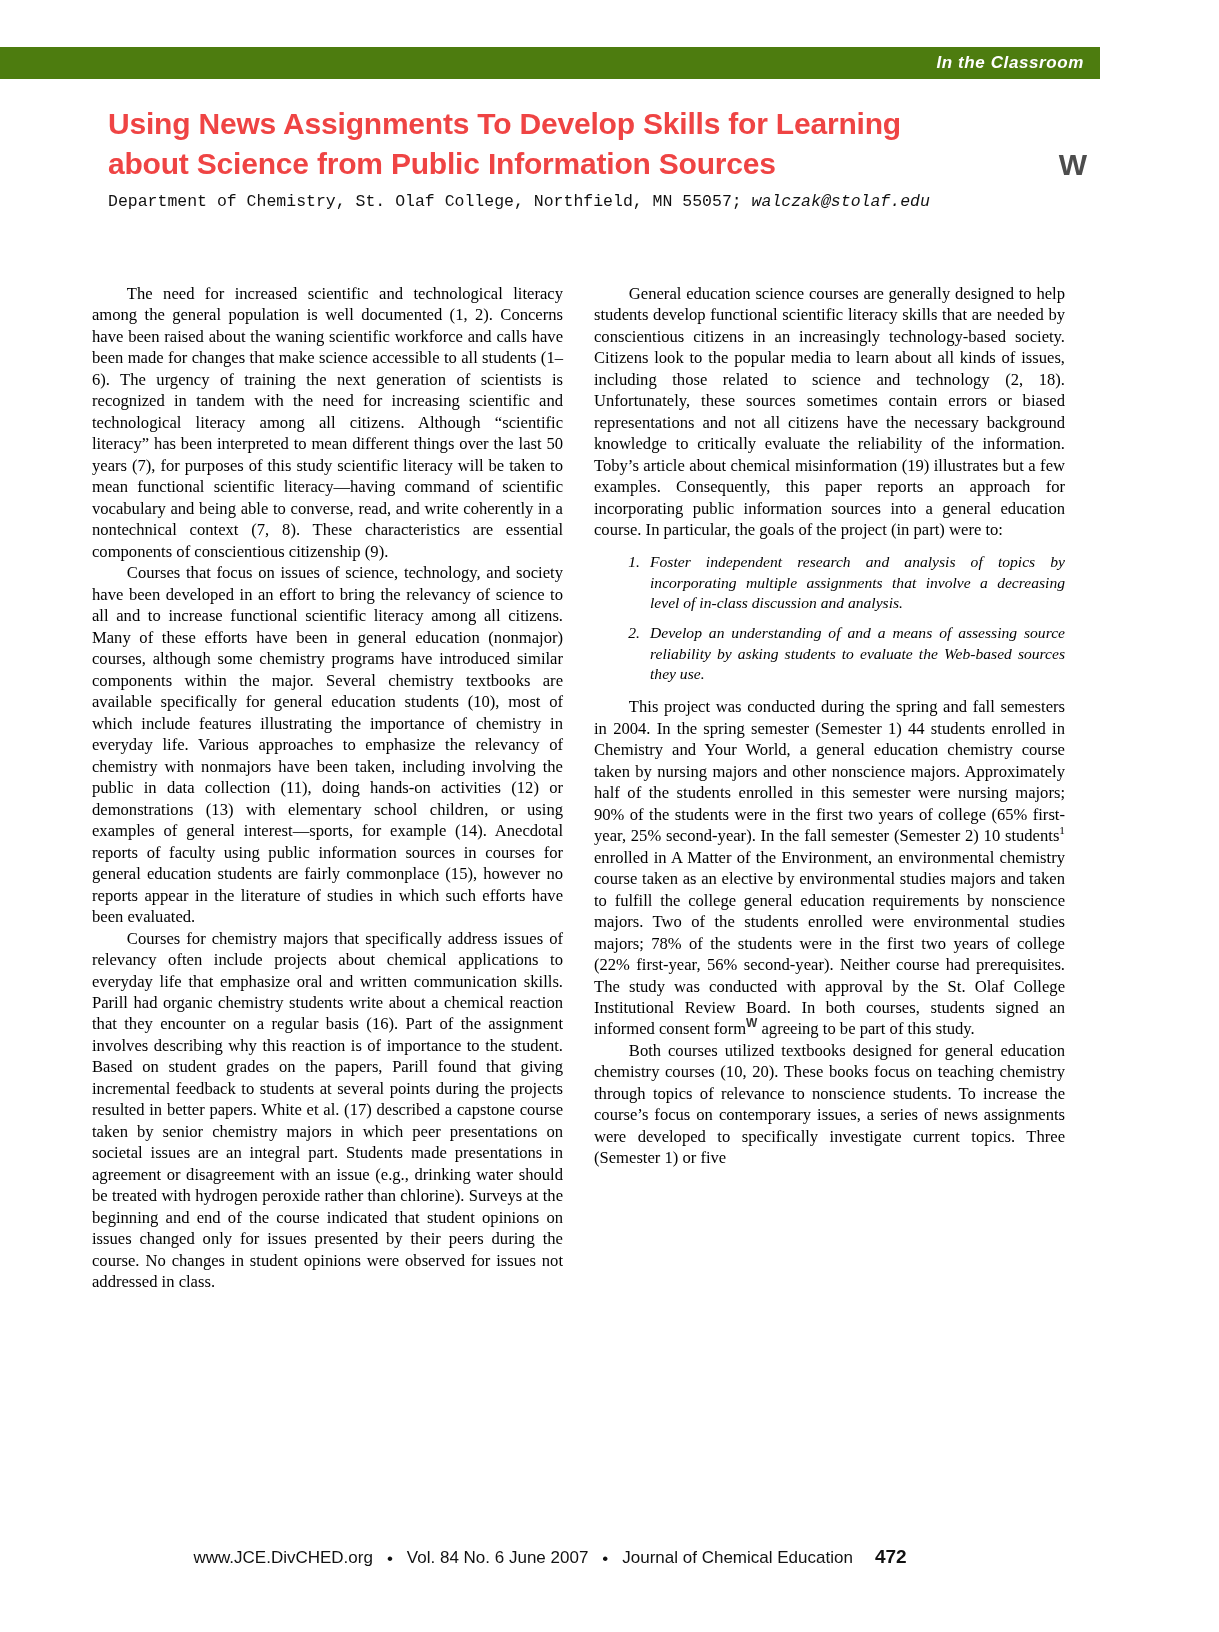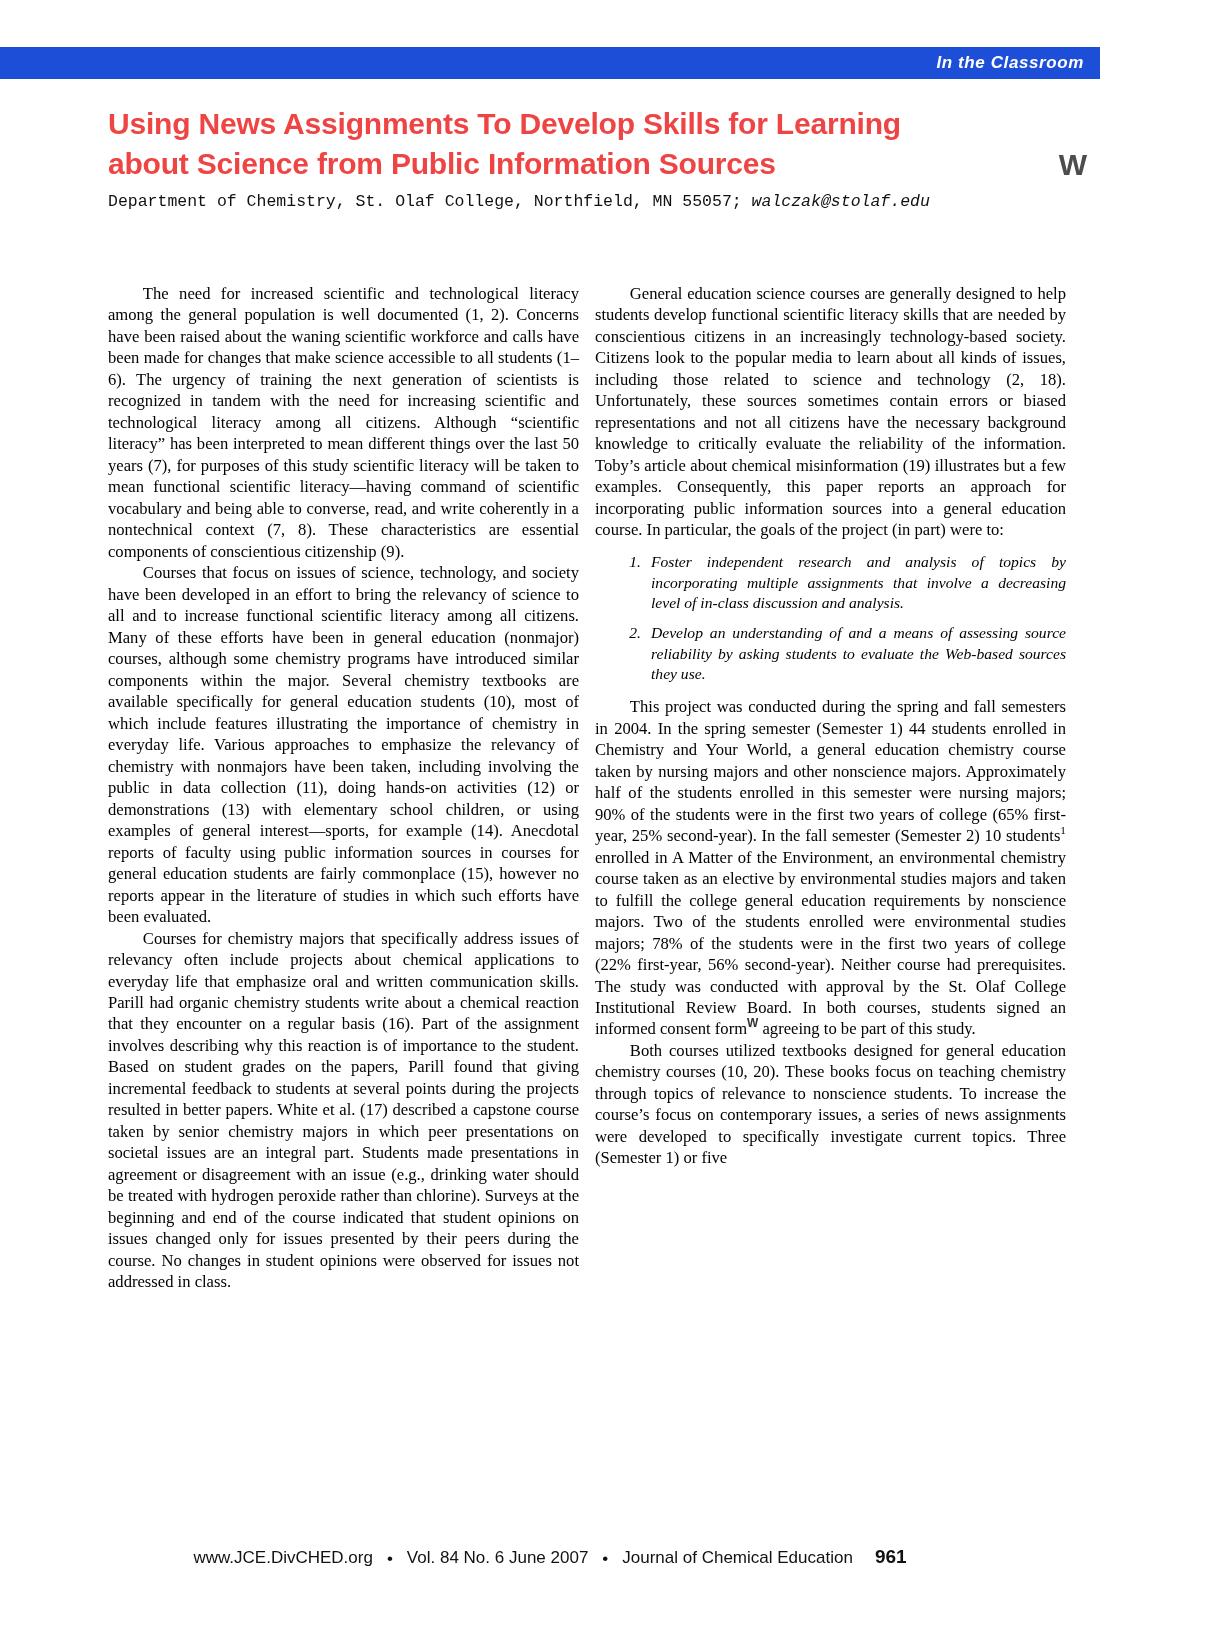--- a/index.html
+++ b/index.html
@@ -16,21 +16,21 @@
     overflow: hidden;
   }
 
   
   .runhead-bar {
     position: absolute;
     left: 0;
     top: 47px;
     width: 1100px;
     height: 32px;
-    background: #1d4ed8;
+    background: #4d7c0f;
     display: flex;
     align-items: center;
     justify-content: flex-end;
   }
   .runhead-text {
     color: #ffffff;
     font-family: "Liberation Sans", sans-serif;
     font-weight: bold;
     font-size: 17px;
     letter-spacing: 0.6px;
@@ -79,26 +79,26 @@
     color: #111111;
     font-weight: 400;
   }
   .affiliation .email {
     font-style: italic;
   }
 
   
   .body-columns {
     position: absolute;
-    left: 108px;
+    left: 92px;
     top: 283px;
     width: 980px;
     height: 1155px;
     display: flex;
-    gap: 16px;
+    gap: 31px;
   }
   .col {
     width: 471px;
     font-size: 16.6px;
     line-height: 1.295;
     text-align: justify;
     text-justify: inter-word;
     hyphens: none;
   }
   .col p {
@@ -213,14 +213,14 @@
 
 
 
     <p><span>This project was conducted during the spring and fall semesters in 2004. In the spring semester (Semester 1) 44 students enrolled in Chemistry and Your World, a general education chemistry course taken by nursing majors and other nonscience majors. Approximately half of the students enrolled in this semester were nursing majors; 90% of the students were in the first two years of college (65% first-year, 25% second-year). In the fall semester (Semester 2) 10 students</span><sup class="fnref">1</sup><span> enrolled in A Matter of the Environment, an environmental chemistry course taken as an elective by environmental studies majors and taken to fulfill the college general education requirements by nonscience majors. Two of the students enrolled were environmental studies majors; 78% of the students were in the first two years of college (22% first-year, 56% second-year). Neither course had prerequisites. The study was conducted with approval by the St. Olaf College Institutional Review Board. In both courses, students signed an informed consent form</span><sup class="wmark">W</sup><span> agreeing to be part of this study.</span></p>
 
     <p>Both courses utilized textbooks designed for general education chemistry courses (10, 20). These books focus on teaching chemistry through topics of relevance to nonscience students. To increase the course’s focus on contemporary issues, a series of news assignments were developed to specifically investigate current topics. Three (Semester 1) or five</p>
   </div>
 </div>
 
 <div class="footer">
-  <span class="seg">www.JCE.DivCHED.org</span><span class="dot">•</span><span class="seg">Vol. 84  No. 6  June 2007</span><span class="dot">•</span><span class="seg">Journal of Chemical Education</span><span class="pageno">961</span>
+  <span class="seg">www.JCE.DivCHED.org</span><span class="dot">•</span><span class="seg">Vol. 84  No. 6  June 2007</span><span class="dot">•</span><span class="seg">Journal of Chemical Education</span><span class="pageno">472</span>
 </div>
 
 </body></html>

